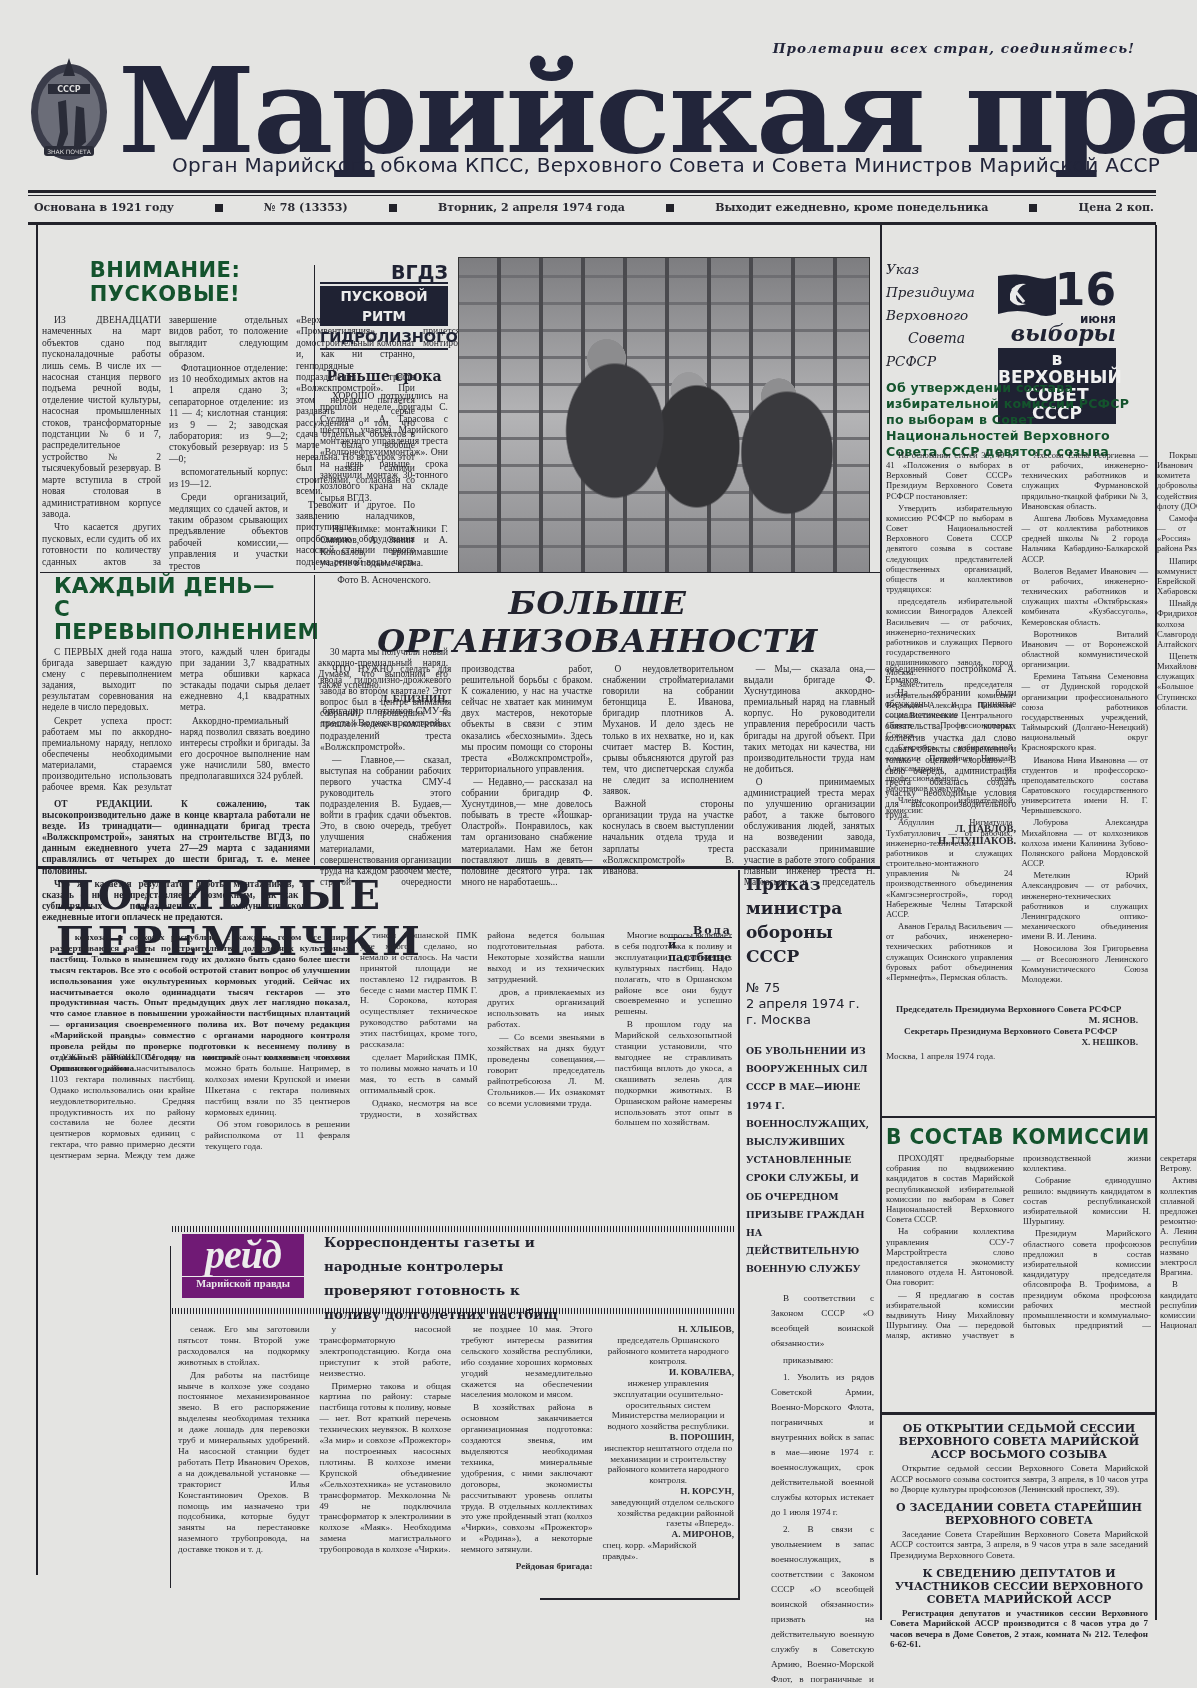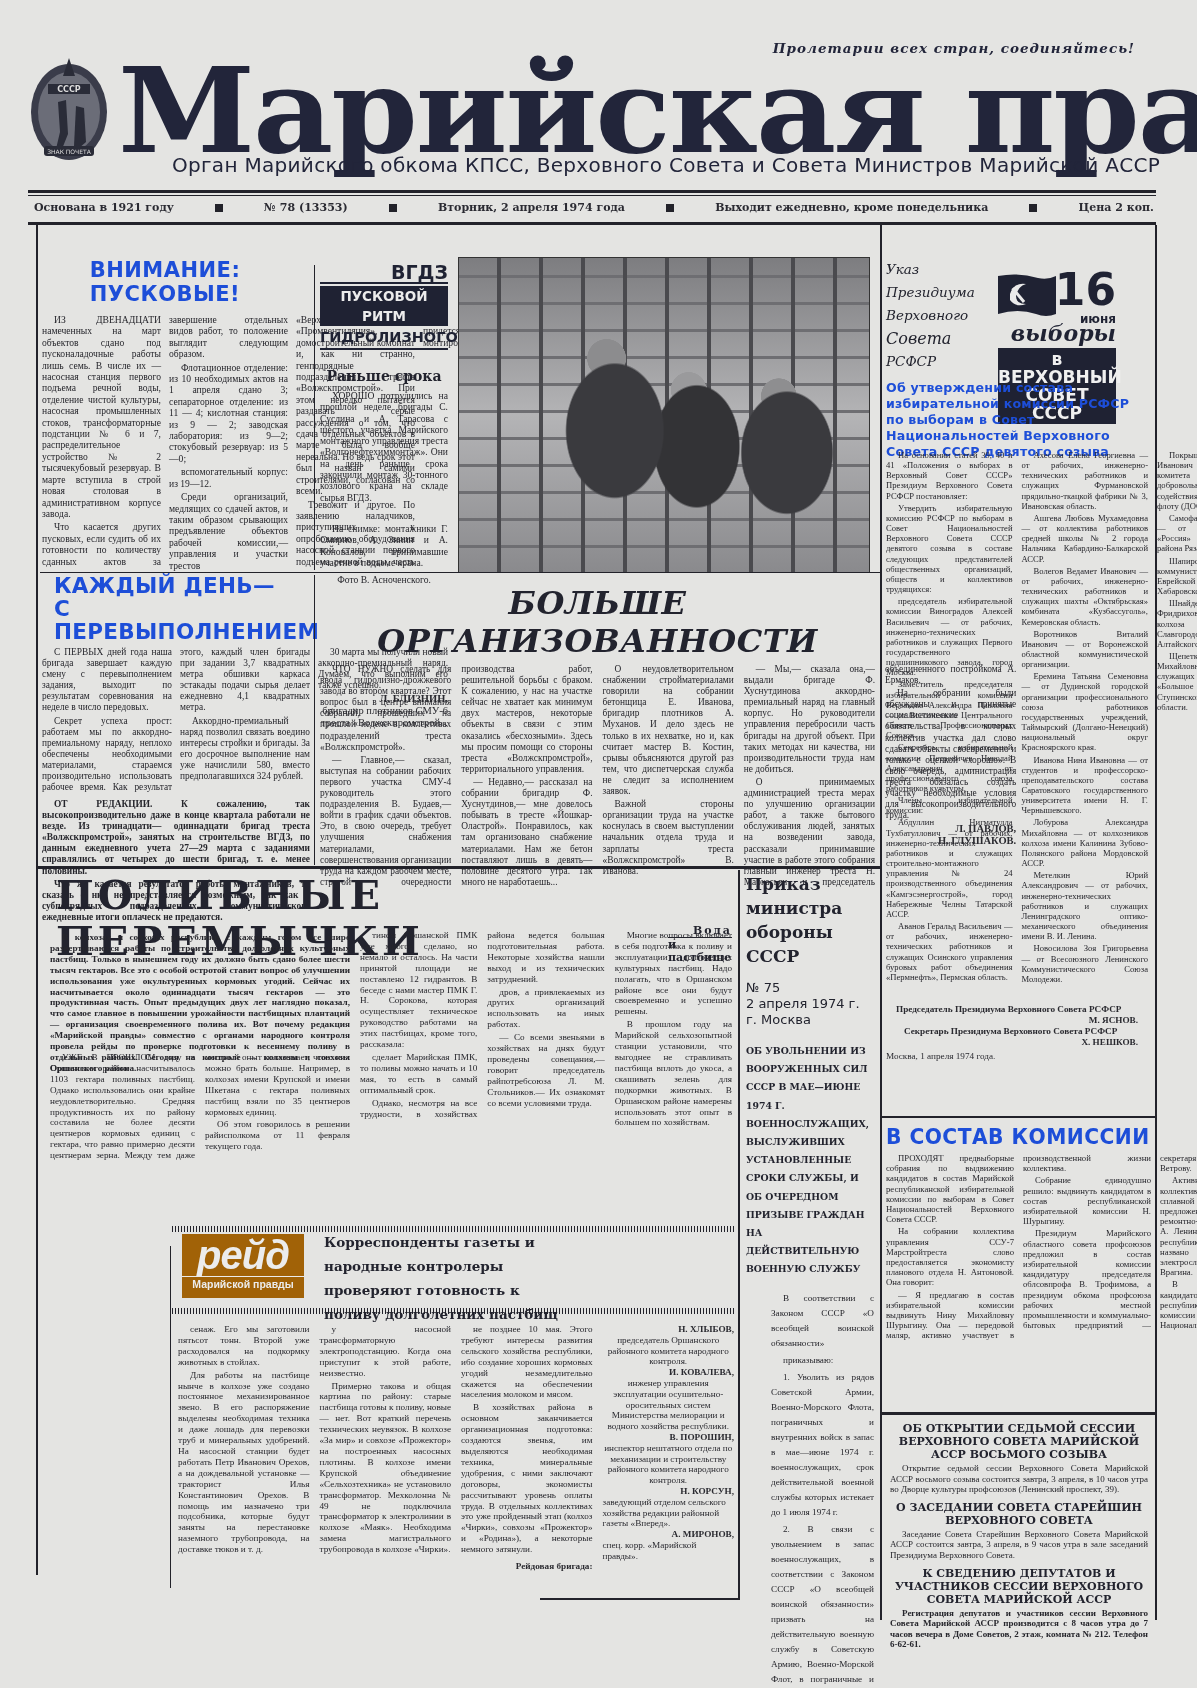--- a/index.html
+++ b/index.html
@@ -30,21 +30,21 @@
     font-family: "DejaVu Serif", serif; font-weight: 900;
     font-size: 118px; letter-spacing: -2px; line-height: 1;
     color: #22253a; white-space: nowrap; transform: scaleX(1.05); transform-origin: left top;
   }
   .motto { font-family: "DejaVu Serif", serif; font-style: italic; font-weight: bold; font-size: 13.5px; letter-spacing: 1px; color: #22253a; }
   .subtitle { font-family: "DejaVu Sans", sans-serif; font-size: 20px; color: #22253a; letter-spacing: .3px; }
   .infobar { font-family: "DejaVu Serif", serif; font-weight: bold; font-size: 11px; color: #2a2a32; display: flex; justify-content: space-between; align-items: center; }
   .sq { display: inline-block; width: 8px; height: 8px; background: #22222a; }
 
   
-  .hl-sans { font-family: "DejaVu Sans", sans-serif; font-weight: bold; color: #1d4ed8; }
+  .hl-sans { font-family: "DejaVu Sans", sans-serif; font-weight: bold; color: #14532d; }
   .hl-serif { font-family: "DejaVu Serif", serif; font-weight: bold; color: #22232e; }
   .hl-ital { font-family: "DejaVu Serif", serif; font-style: italic; font-weight: bold; color: #22232e; }
   .condensed { display: inline-block; transform: scaleX(.78); transform-origin: left center; white-space: nowrap; }
 
   .sig { font-family: "Liberation Serif", serif; font-size: 10.5px; font-weight: bold; text-align: right; color: #2a2a30; line-height: 12px; }
   .sig .role { font-weight: normal; }
 
   
   .photo {
     background:
@@ -60,21 +60,21 @@
     border: 1px solid #333;
   }
   .elect-num { font-family: "DejaVu Sans", sans-serif; font-weight: bold; font-size: 44px; line-height: 1; color: #1f2233; }
   .elect-month { font-family: "DejaVu Sans", sans-serif; font-weight: bold; font-size: 12px; color: #1f2233; }
   .elect-script { font-family: "DejaVu Serif", serif; font-style: italic; font-weight: bold; font-size: 22px; color: #1f2233; }
   .elect-box { background: #1f2233; color: #f0f0f0; font-family: "DejaVu Sans", sans-serif; font-weight: bold; font-size: 17px; line-height: 18px; text-align: center; }
 
   .vgdz-logo { font-family: "DejaVu Sans", sans-serif; font-weight: bold; text-align: center; color: #1f2233; }
   .vgdz-logo .dark { background: #1f2233; color: #ececec; }
 
-  .reid-logo { background: #a16207; color: #ececec; font-family: Liberation Sans, sans-serif; font-weight: bold; }
+  .reid-logo { background: #701a75; color: #ececec; font-family: Liberation Serif, serif; font-weight: bold; }
 
   .notice h4 { font-family: "DejaVu Serif", serif; font-weight: bold; font-size: 11px; text-align: center; line-height: 13px; color: #22232e; margin-top: 6px; }
   .notice p { font-family: "Liberation Serif", serif; font-size: 10.5px; line-height: 12.5px; text-align: justify; text-indent: 12px; color: #26262c; }
 
   .hatch { height: 6px; background: repeating-linear-gradient(90deg, #22222a 0 1px, transparent 1px 3px); }
 </style>
 </head>
 <body>
 
 <div class="page">
@@ -188,21 +188,21 @@
     </div>
   </section>
 
   <div class="hr" style="left:36px;top:866px;width:844px;height:3px;"></div>
 
   <section class="abs" style="left:886px;top:258px;width:265px;height:840px;">
     <div style="position:absolute;left:0;top:0;width:110px;">
       <div class="hl-ital" style="font-size:13.5px;line-height:23px;font-weight:normal;">Указ</div>
       <div class="hl-ital" style="font-size:13.5px;line-height:23px;font-weight:normal;">Президиума</div>
       <div class="hl-ital" style="font-size:13.5px;line-height:23px;font-weight:normal;">Верховного</div>
-      <div class="hl-ital" style="font-size:16px;line-height:23px;font-weight:normal;">Совета</div>
+      <div class="hl-ital" style="font-size:14px;line-height:23px;font-weight:normal;margin-left:22px;">Совета</div>
       <div class="hl-ital" style="font-size:13.5px;line-height:23px;font-weight:normal;">РСФСР</div>
     </div>
 
     <div style="position:absolute;left:112px;top:10px;width:118px;height:100px;">
       <svg width="58" height="48" viewBox="0 0 58 48" style="position:absolute;left:0;top:4px;">
         <path d="M0 4 Q20 0 40 6 Q50 8 58 4 L58 42 Q48 46 38 42 Q20 36 0 42 Z" fill="#1f2233"></path>
         <path d="M12 22 Q16 10 28 12 Q20 14 18 24 Q18 32 28 32 Q18 36 12 28 Z" fill="#eaeaea"></path>
         <rect x="18" y="14" width="3" height="18" transform="rotate(-40 20 22)" fill="#eaeaea"></rect>
       </svg>
       <div class="elect-num" style="position:absolute;right:0;top:0;">16</div>
@@ -328,21 +328,21 @@
       <p>В хозяйствах района в основном заканчивается организационная подготовка: создаются звенья, им выделяются необходимая техника, минеральные удобрения, с ними заключают договоры, экономисты рассчитывают уровень оплаты труда. В отдельных коллективах это уже пройденный этап (колхоз «Чирки», совхозы «Прожектор» и «Родина»), а некоторые немного затянули.</p>
       <div class="sig" style="font-size:9.2px;line-height:10.8px;">
         <div style="margin-top:6px;">Рейдовая бригада:</div>
         <div>Н. ХЛЫБОВ,</div>
         <div class="role" style="text-align:center;">председатель Оршанского районного комитета народного контроля.</div>
         <div>И. КОВАЛЕВА,</div>
         <div class="role" style="text-align:center;">инженер управления эксплуатации осушительно-оросительных систем Министерства мелиорации и водного хозяйства республики.</div>
         <div>В. ПОРОШИН,</div>
         <div class="role" style="text-align:center;">инспектор нештатного отдела по механизации и строительству районного комитета народного контроля.</div>
         <div>Н. КОРСУН,</div>
-        <div class="role" style="text-align:left;">заведующий отделом сельского хозяйства редакции районной газеты «Вперед».</div>
+        <div class="role" style="text-align:right;">заведующий отделом сельского хозяйства редакции районной газеты «Вперед».</div>
         <div>А. МИРОНОВ,</div>
         <div class="role" style="text-align:left;">спец. корр. «Марийской правды».</div>
       </div>
     </div>
   </section>
   <div class="vr" style="left:170px;top:1246px;height:342px;width:1px;"></div>
   <div class="hr" style="left:540px;top:1598px;width:198px;height:2px;"></div>
 
   <div class="vr" style="left:738px;top:870px;height:730px;"></div>
   <section class="abs" style="left:746px;top:872px;width:128px;height:720px;">

